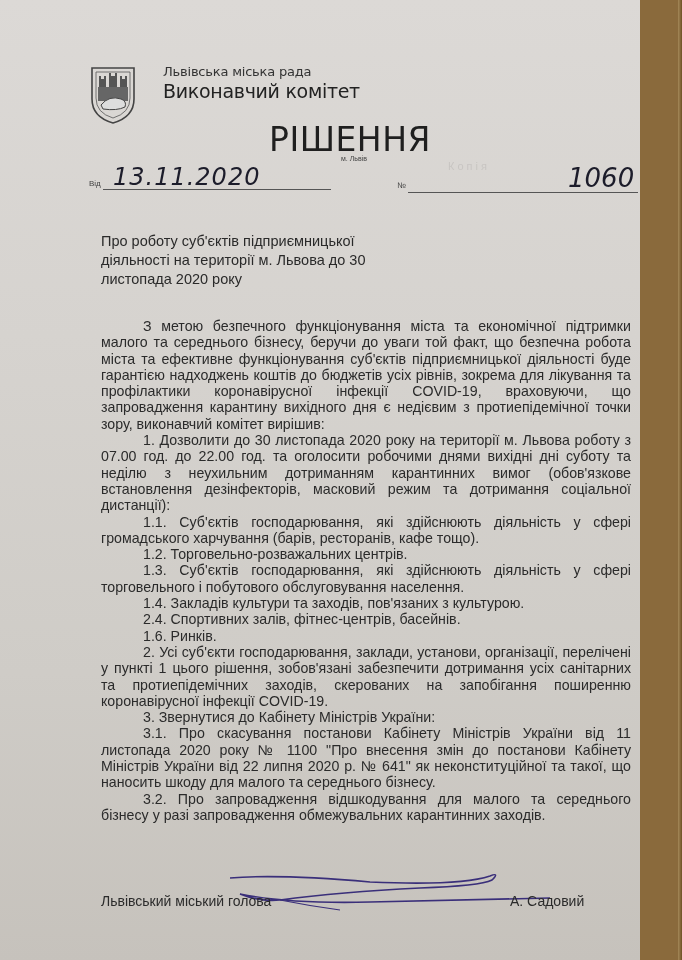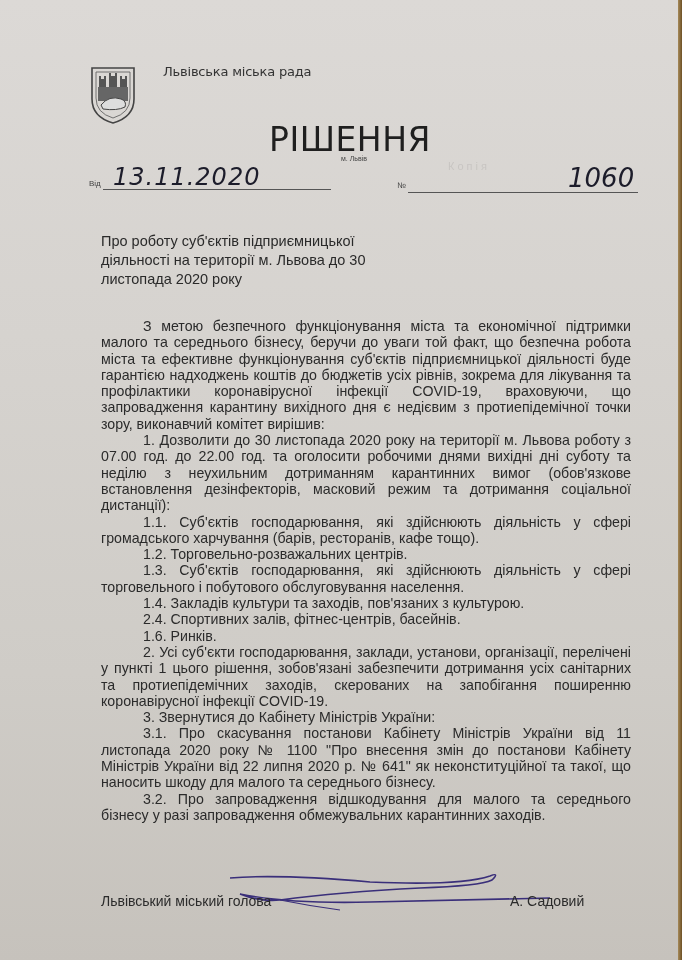--- a/index.html
+++ b/index.html
@@ -2,23 +2,24 @@
 <html><head>
   <meta charset="utf-8">
   <style>
     html, body { margin: 0; padding: 0; }
     body {
       width: 682px; height: 960px; overflow: hidden;
       background: #8a6a3c;
       font-family: "Liberation Sans", sans-serif;
     }
     .paper {
-      position: absolute; left: 0; top: 0; width: 678px; height: 960px;
+      position: absolute; left: 0; top: 0; width: 596px; height: 960px;
       background: linear-gradient(180deg, #dcd9d6 0%, #d6d3cf 35%, #cfccc7 70%, #c6c2bc 100%);
       color: #2a2a2a;
+      padding-left: 44px;
     }
     .edge {
       position: absolute; left: 678px; top: 0; width: 4px; height: 960px;
       background: linear-gradient(90deg, #a68a5a, #6d5024);
     }
     .crest {
       position: absolute; left: 89px; top: 65px; width: 48px; height: 60px;
     }
     .org-small {
       position: absolute; left: 163px; top: 64px; font-size: 13px; color: #333;
@@ -79,20 +80,21 @@
       <rect x="15" y="11" width="2" height="3" fill="#555"></rect>
     <rect x="20" y="8" width="2" height="3" fill="#555"></rect>
       <rect x="26" y="8" width="2" height="3" fill="#555"></rect>
     <rect x="31" y="11" width="2" height="3" fill="#555"></rect>
       <rect x="36" y="11" width="2" height="3" fill="#555"></rect>
     <rect x="9" y="22" width="30" height="14" fill="#666"></rect>
     <path d="M12 40 Q20 30 32 34 Q38 36 36 42 Q28 46 14 44 Z" fill="#ddd" stroke="#444" stroke-width="1"></path>
   </svg>
 
   <div class="org-small">Львівська міська рада</div>
+  <div class="org-big">Виконавчий комітет</div>
 
   <div class="doc-title">РІШЕННЯ</div>
   <div class="city">м. Львів</div>
 
   <div class="faint-stamp">Копія</div>
 
   <div class="date-label">Від</div>
   <div class="date-line"></div>
   <div class="date-value">13.11.2020</div>
 

